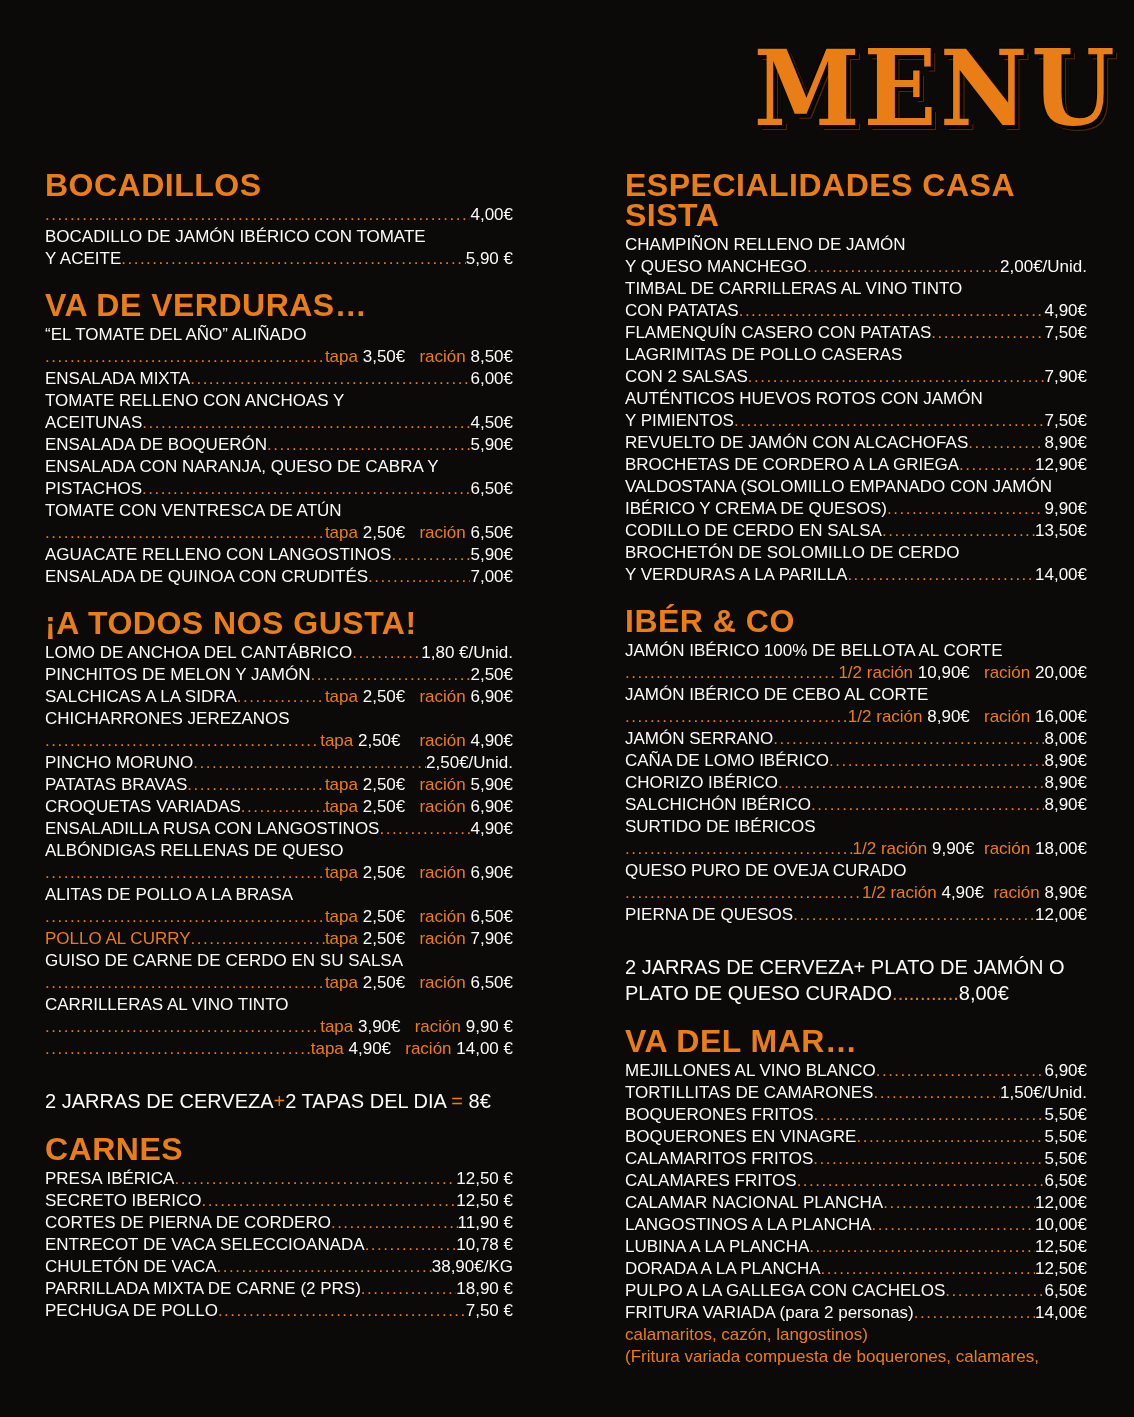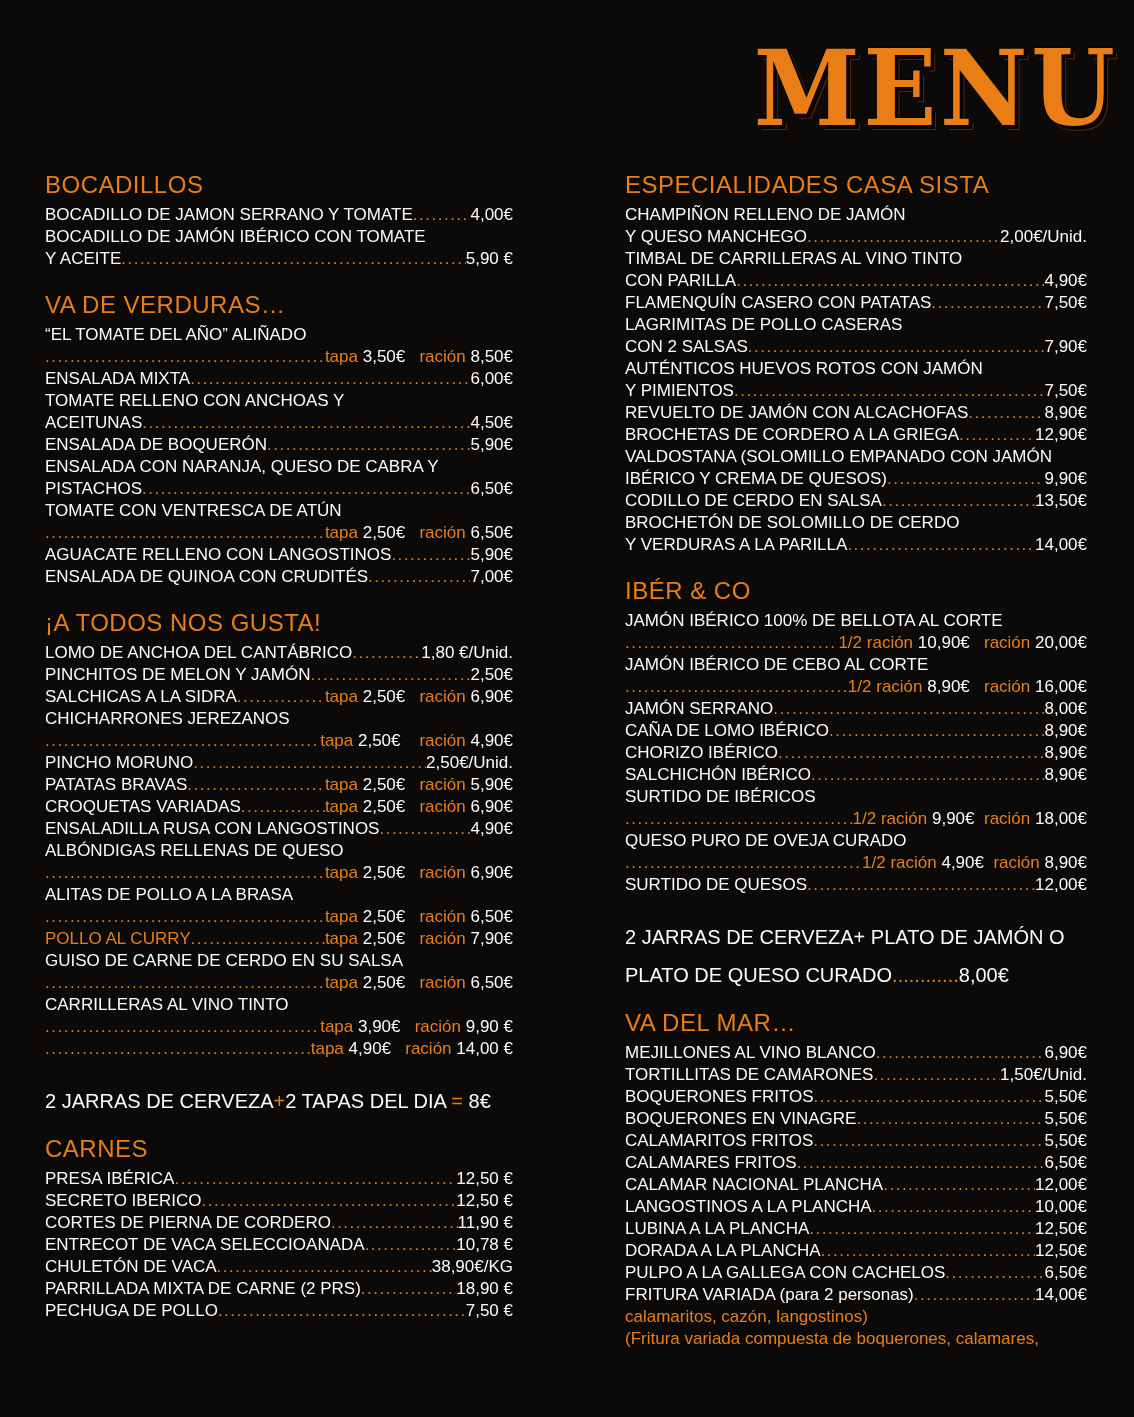--- a/index.html
+++ b/index.html
@@ -17,45 +17,44 @@
     font-size:104px; line-height:1.05; font-weight:700; letter-spacing:4px;
     color:var(--accent);
     text-shadow:4px 4px 0 rgba(0,0,0,.9), 5px 5px 0 rgba(138,69,8,.55), -1px -1px 0 rgba(0,0,0,.65);
     transform:scaleX(.92); transform-origin:center;
   }
   .columns { display:flex; padding:0 48px 0 45px; }
   .col { width:468px; flex:0 0 auto; }
   .col + .col { margin-left:112px; width:462px; }
   section { margin:0; }
   .heading {
-    margin:20px 0 4px; font-size:24px; line-height:30px; font-weight:400;
+    margin:20px 0 4px; font-size:32px; line-height:30px; font-weight:700;
     letter-spacing:.5px; color:var(--accent);
   }
   .line { font-size:17px; line-height:22px; }
   .line.fill { display:flex; }
   .seg { white-space:pre; flex:0 0 auto; }
   .accent { color:var(--accent); }
   .leader { flex:1 1 0; min-width:6px; overflow:hidden; }
   .leader > span { white-space:nowrap; color:var(--accent); letter-spacing:1.5px; }
   .promo { margin:28px 0 8px; }
-  .promo .line { font-size:20px; line-height:26px;margin-top:12px; }
+  .promo .line { font-size:20px; line-height:26px; }
 </style>
 </head>
 <body>
 
 <div class="page">
   <div class="title-wrap">
     <h1 class="title">MENU</h1>
   </div>
   <div class="columns">
     <div class="col" id="col-0">
         <section>
           <h2 class="heading">BOCADILLOS</h2>
           <div class="line fill">
-            <span class="seg">BOCADILLO DE JAMON SERRANO Y TOMATE</span>
             <span class="leader"><span>............................................................................................................................................</span></span>
             <span class="seg">4,00€</span>
           </div>
           <div class="line plain"><span class="seg">BOCADILLO DE JAMÓN IBÉRICO CON TOMATE</span></div>
           <div class="line fill">
             <span class="seg">Y ACEITE</span>
             <span class="leader"><span>............................................................................................................................................</span></span>
             <span class="seg">5,90 €</span>
           </div>
         </section>
@@ -270,21 +269,21 @@
         <section>
           <h2 class="heading">ESPECIALIDADES CASA SISTA</h2>
           <div class="line plain"><span class="seg">CHAMPIÑON RELLENO DE JAMÓN</span></div>
           <div class="line fill">
             <span class="seg">Y QUESO MANCHEGO</span>
             <span class="leader"><span>............................................................................................................................................</span></span>
             <span class="seg">2,00€/Unid.</span>
           </div>
           <div class="line plain"><span class="seg">TIMBAL DE CARRILLERAS AL VINO TINTO</span></div>
           <div class="line fill">
-            <span class="seg">CON PARILLA</span>
+            <span class="seg">CON PATATAS</span>
             <span class="leader"><span>............................................................................................................................................</span></span>
             <span class="seg">4,90€</span>
           </div>
           <div class="line fill">
             <span class="seg">FLAMENQUÍN CASERO CON PATATAS</span>
             <span class="leader"><span>............................................................................................................................................</span></span>
             <span class="seg">7,50€</span>
           </div>
           <div class="line plain"><span class="seg">LAGRIMITAS DE POLLO CASERAS</span></div>
           <div class="line fill">
@@ -378,21 +377,21 @@
           <div class="line plain"><span class="seg">QUESO PURO DE OVEJA CURADO</span></div>
           <div class="line fill">
             <span class="leader"><span>............................................................................................................................................</span></span>
             <span class="seg accent">1/2 ración </span>
             <span class="seg">4,90€</span>
             <span class="seg">  </span>
             <span class="seg accent">ración </span>
             <span class="seg">8,90€</span>
           </div>
           <div class="line fill">
-            <span class="seg">SURTIDO DE QUESOS</span>
+            <span class="seg">PIERNA DE QUESOS</span>
             <span class="leader"><span>............................................................................................................................................</span></span>
             <span class="seg">12,00€</span>
           </div>
         </section>
         <section class="promo">
           <div class="line plain"><span class="seg">2 JARRAS DE CERVEZA+ PLATO DE JAMÓN O</span></div>
           <div class="line plain"><span class="seg">PLATO DE QUESO CURADO</span><span class="seg accent">............</span><span class="seg">8,00€</span></div>
         </section>
         <section>
           <h2 class="heading">VA DEL MAR…</h2>

